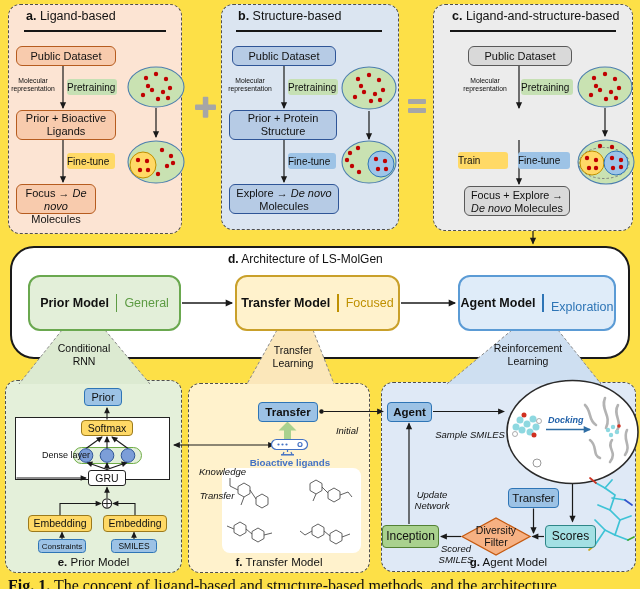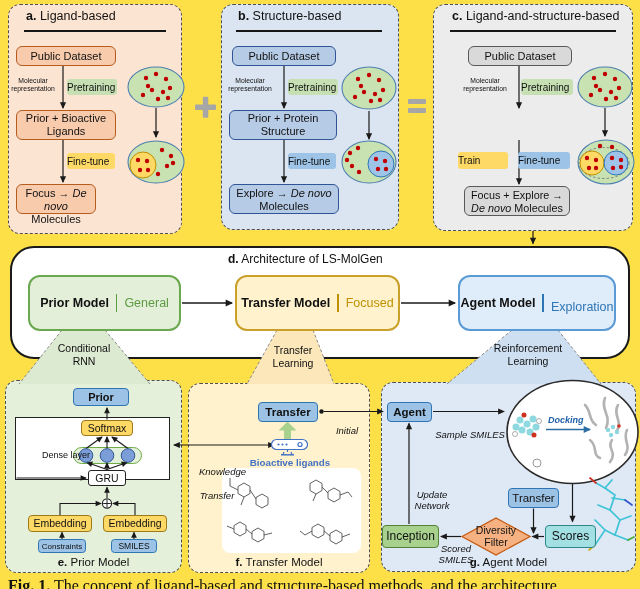--- a/index.html
+++ b/index.html
@@ -427,21 +427,21 @@
     <span class="divider" style="background:#2e75b6;"></span>
     <span style="color:#2e75b6;margin-top:8px;">Exploration</span>
   </div>
   <div class="funlbl" style="left:44px;top:342px;width:80px;">Conditional
 RNN</div>
   <div class="funlbl" style="left:255px;top:344px;width:76px;">Transfer
 Learning</div>
   <div class="funlbl" style="left:485px;top:342px;width:86px;">Reinforcement
 Learning</div>
 
-  <div class="smbox blue-box" style="left:73px;top:388px;width:56px;height:18px;font-size:11px;font-weight:bold;">
+  <div class="smbox blue-box" style="left:84px;top:388px;width:38px;height:18px;font-size:11px;font-weight:normal;">
     <span>Prior</span>
   </div>
   <div class="smbox yellow-box" style="left:81px;top:420px;width:52px;height:15.5px;font-size:10.5px;">
     <span>Softmax</span>
   </div>
   <div class="lbl" style="left:17px;top:450px;font-size:9px;padding-left:25px;">Dense layer</div>
   <svg class="overlay" width="640" height="589" viewBox="0 0 640 589" style="pointer-events:none;">
     <g fill="#7c9ed8" stroke="#2f5597" stroke-width="1">
       <circle cx="86" cy="455.5" r="6.8"></circle>
         <circle cx="107" cy="455.5" r="6.8"></circle>

